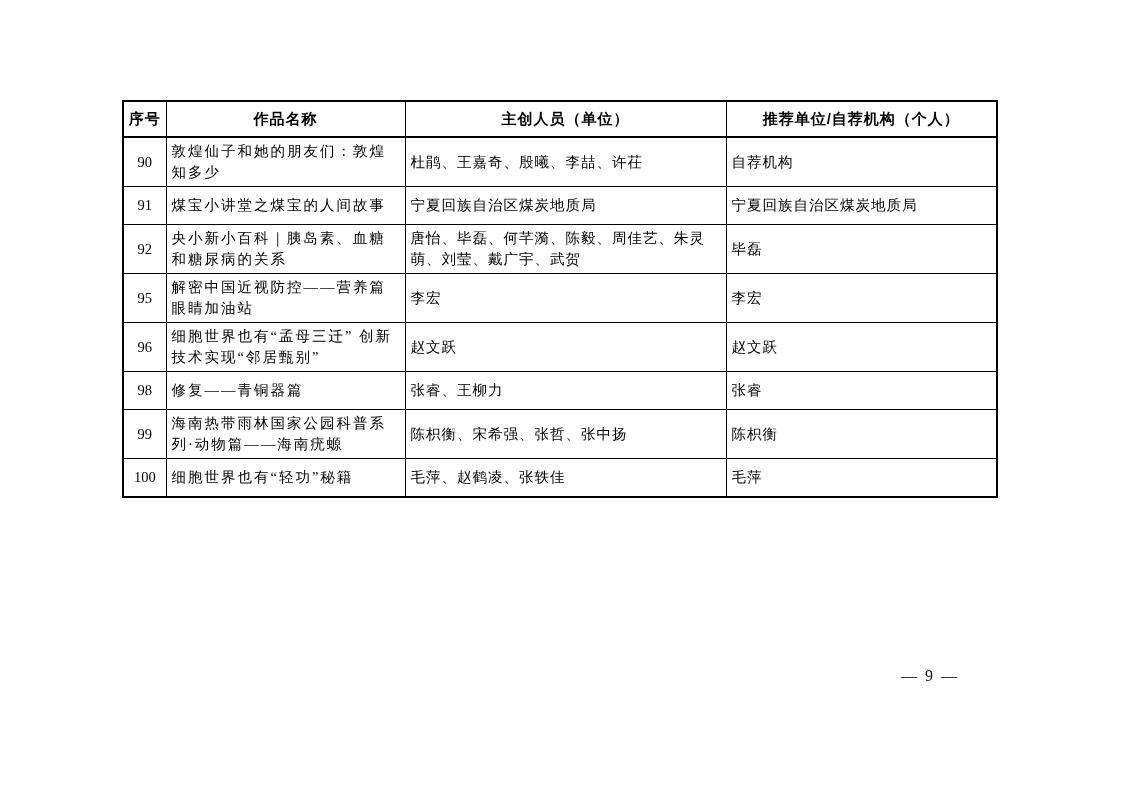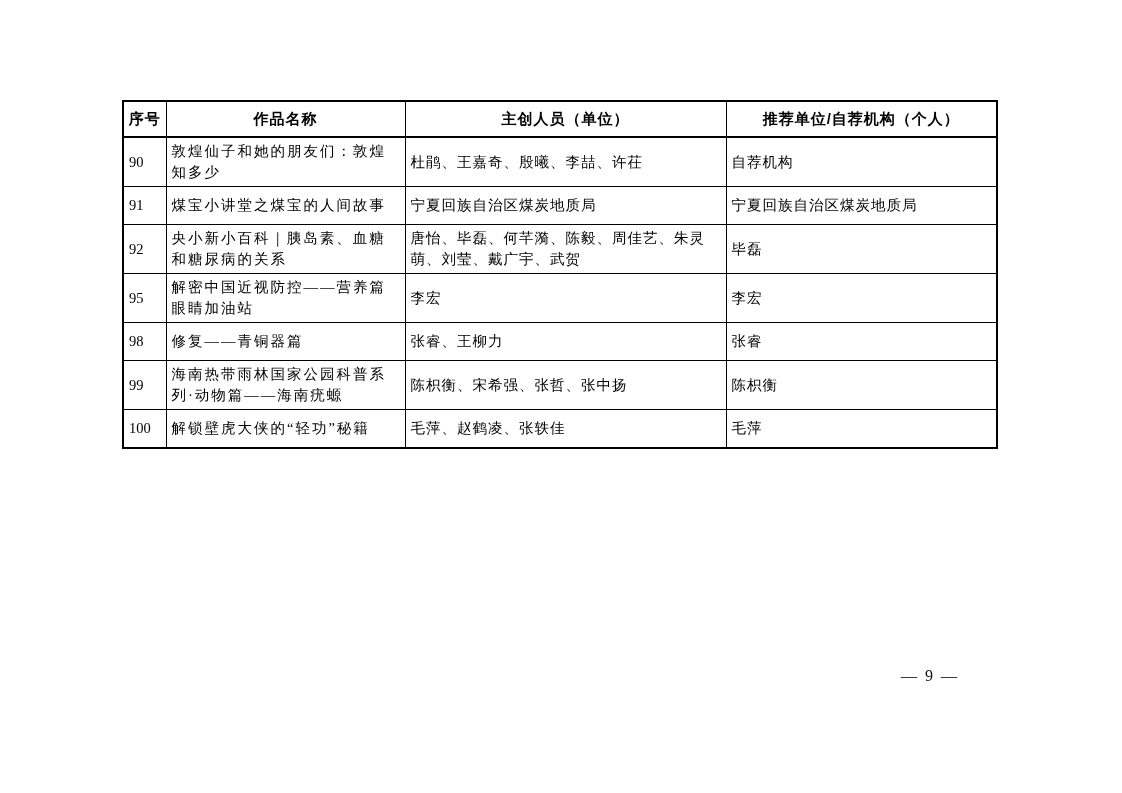--- a/index.html
+++ b/index.html
@@ -46,20 +46,21 @@
     padding: 1px 2px;
     letter-spacing: 1px;
     border-bottom: 2px solid #000;
   }
   table.doc-table td {
     font-size: 14.5px;
     padding: 3px 5px;
     line-height: 21px;
   }
   td.no-cell {
+    text-align: center;
     font-size: 14px;
     letter-spacing: 0;
     font-family: "Liberation Serif", "DejaVu Serif", serif;
   }
   td.title-cell { letter-spacing: 2px; }
   td.crew-cell  { letter-spacing: 1px; }
   td.rec-cell   { letter-spacing: 1px; }
   tr.h-tall   td { height: 39px; }
   tr.h-single td { height: 31px; }
   .page-number {
@@ -112,35 +113,41 @@
         <td class="title-cell">央小新小百科｜胰岛素、血糖和糖尿病的关系</td>
         <td class="crew-cell">唐怡、毕磊、何芊漪、陈毅、周佳艺、朱灵萌、刘莹、戴广宇、武贺</td>
         <td class="rec-cell">毕磊</td>
       </tr>
       <tr class="h-tall">
         <td class="no-cell">95</td>
         <td class="title-cell">解密中国近视防控——营养篇眼睛加油站</td>
         <td class="crew-cell">李宏</td>
         <td class="rec-cell">李宏</td>
       </tr>
+      <tr class="h-tall">
+        <td class="no-cell">96</td>
+        <td class="title-cell">细胞世界也有“孟母三迁” 创新技术实现“邻居甄别”</td>
+        <td class="crew-cell">赵文跃</td>
+        <td class="rec-cell">赵文跃</td>
+      </tr>
       <tr class="h-single">
         <td class="no-cell">98</td>
         <td class="title-cell">修复——青铜器篇</td>
         <td class="crew-cell">张睿、王柳力</td>
         <td class="rec-cell">张睿</td>
       </tr>
       <tr class="h-tall">
         <td class="no-cell">99</td>
         <td class="title-cell">海南热带雨林国家公园科普系列·动物篇——海南疣螈</td>
         <td class="crew-cell">陈枳衡、宋希强、张哲、张中扬</td>
         <td class="rec-cell">陈枳衡</td>
       </tr>
       <tr class="h-single">
         <td class="no-cell">100</td>
-        <td class="title-cell">解锁壁虎大侠的“轻功”秘籍</td>
+        <td class="title-cell">细胞世界也有“轻功”秘籍</td>
         <td class="crew-cell">毛萍、赵鹤凌、张轶佳</td>
         <td class="rec-cell">毛萍</td>
       </tr>
     </tbody>
   </table>
 
   <div class="page-number">— 9 —</div>
 
 </div>
 

